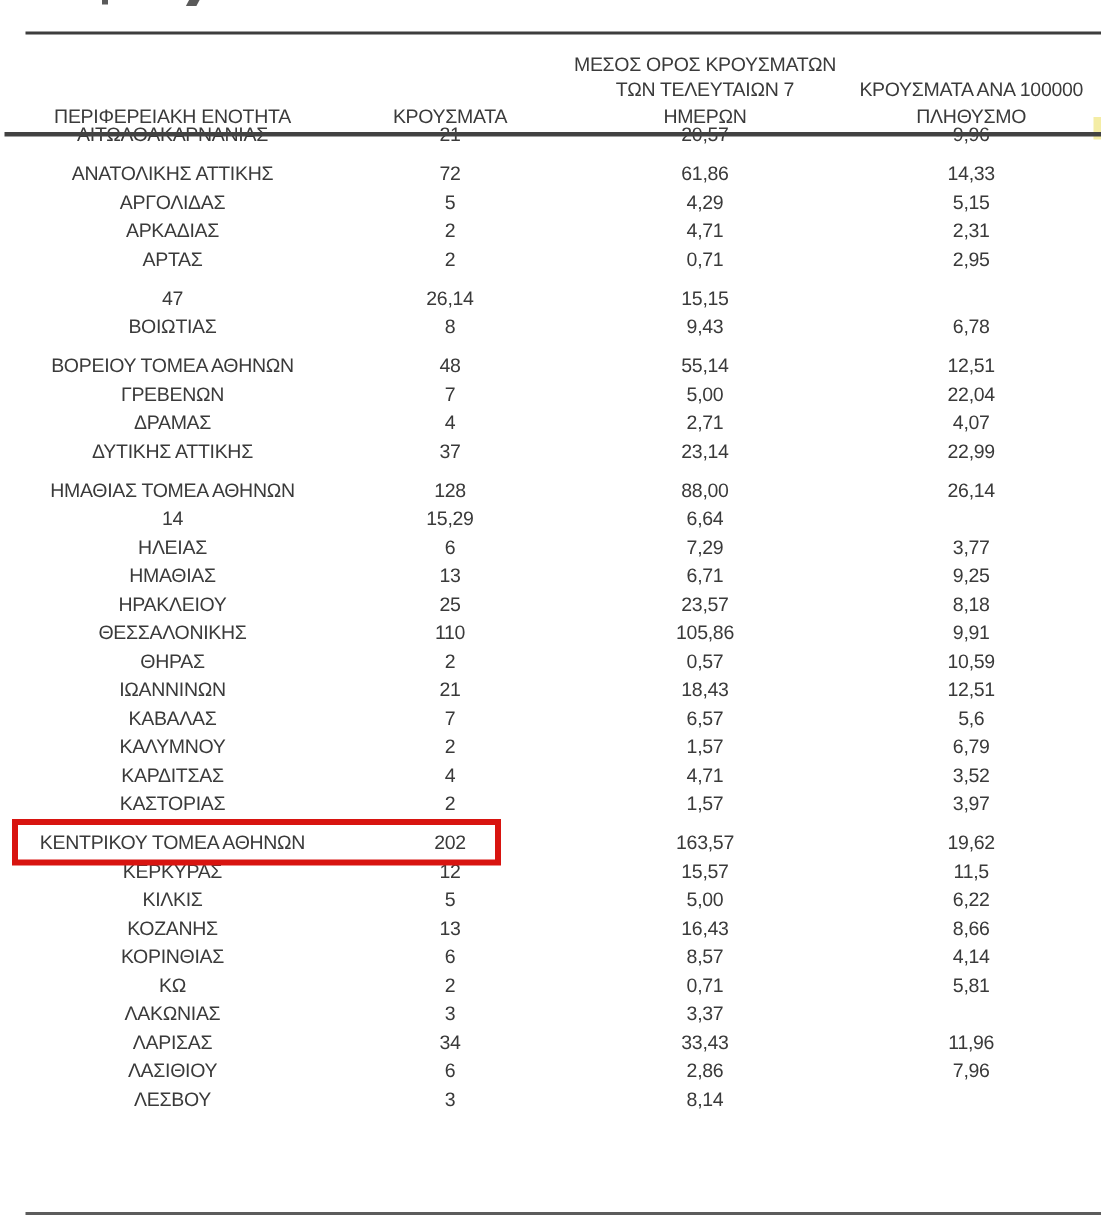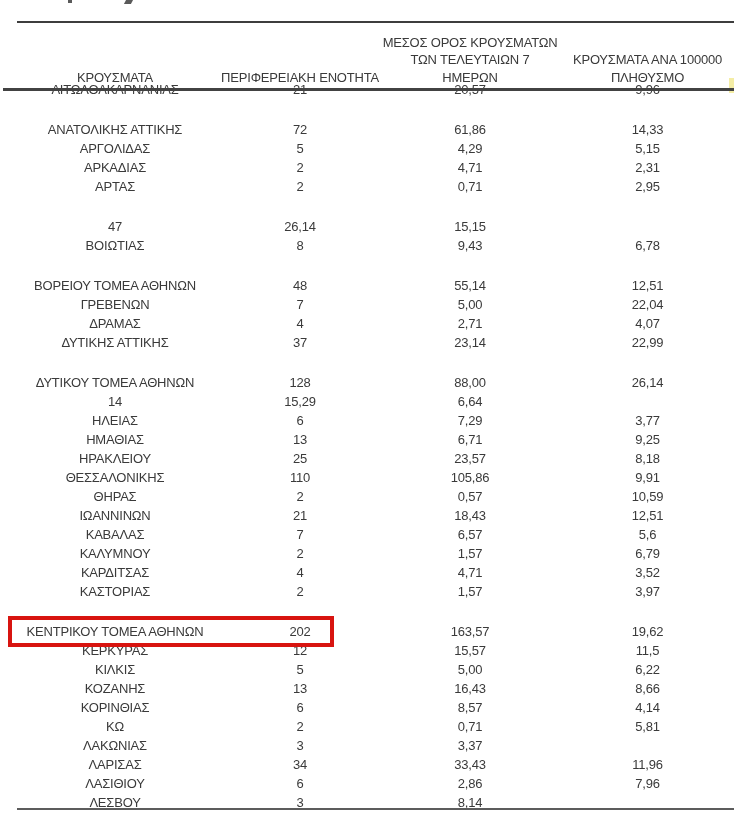--- a/index.html
+++ b/index.html
@@ -23,21 +23,21 @@
     display:flex;flex-direction:column;justify-content:flex-end;align-items:center;
     text-align:center;font-size:13px;line-height:17.5px;letter-spacing:-0.2px;
     white-space:nowrap;padding-bottom:1px;
   }
   .hcell span{display:block;}
   .rows{position:absolute;top:80px;left:0;width:725px;}
   .row{
     position:relative;height:19px;
     display:grid;grid-template-columns:230px 140px 200px 155px;
   }
-  .row.gap-before{margin-top:21px;}
+  .row.gap-before{margin-top:7px;}
   .cell{
     display:flex;align-items:center;justify-content:center;
     font-size:13px;letter-spacing:-0.2px;white-space:nowrap;
   }
   .hl-box{
     position:absolute;left:8px;top:-6px;width:326px;height:31px;
     border:4px solid #d41111;box-sizing:border-box;z-index:3;
   }
 </style>
 </head>
@@ -45,24 +45,24 @@
 
 <div class="page">
 
   <div class="artifact a1"></div>
   <div class="artifact a2"></div>
 
   <div class="rule rule-top"></div>
 
   <div class="header">
     <div class="hcell">
+      <span>ΠΕΡΙΦΕΡΕΙΑΚΗ ΕΝΟΤΗΤΑ</span>
+    </div>
+    <div class="hcell">
       <span>ΚΡΟΥΣΜΑΤΑ</span>
-    </div>
-    <div class="hcell">
-      <span>ΠΕΡΙΦΕΡΕΙΑΚΗ ΕΝΟΤΗΤΑ</span>
     </div>
     <div class="hcell">
       <span>ΜΕΣΟΣ ΟΡΟΣ ΚΡΟΥΣΜΑΤΩΝ</span>
       <span>ΤΩΝ ΤΕΛΕΥΤΑΙΩΝ 7</span>
       <span>ΗΜΕΡΩΝ</span>
     </div>
     <div class="hcell">
       <span>ΚΡΟΥΣΜΑΤΑ ΑΝΑ 100000</span>
       <span>ΠΛΗΘΥΣΜΟ</span>
     </div>
@@ -131,21 +131,21 @@
         <div class="cell">2,71</div>
         <div class="cell">4,07</div>
       </div>
       <div class="row">
         <div class="cell">ΔΥΤΙΚΗΣ ΑΤΤΙΚΗΣ</div>
         <div class="cell">37</div>
         <div class="cell">23,14</div>
         <div class="cell">22,99</div>
       </div>
       <div class="row gap-before">
-        <div class="cell">ΔΥΤΙΚΟΥ ΤΟΜΕΑ ΑΘΗΝΩΝ</div>
+        <div class="cell">ΗΜΑΘΙΑΣ ΤΟΜΕΑ ΑΘΗΝΩΝ</div>
         <div class="cell">128</div>
         <div class="cell">88,00</div>
         <div class="cell">26,14</div>
       </div>
       <div class="row">
         <div class="cell">14</div>
         <div class="cell">15,29</div>
         <div class="cell">6,64</div>
       </div>
       <div class="row">

